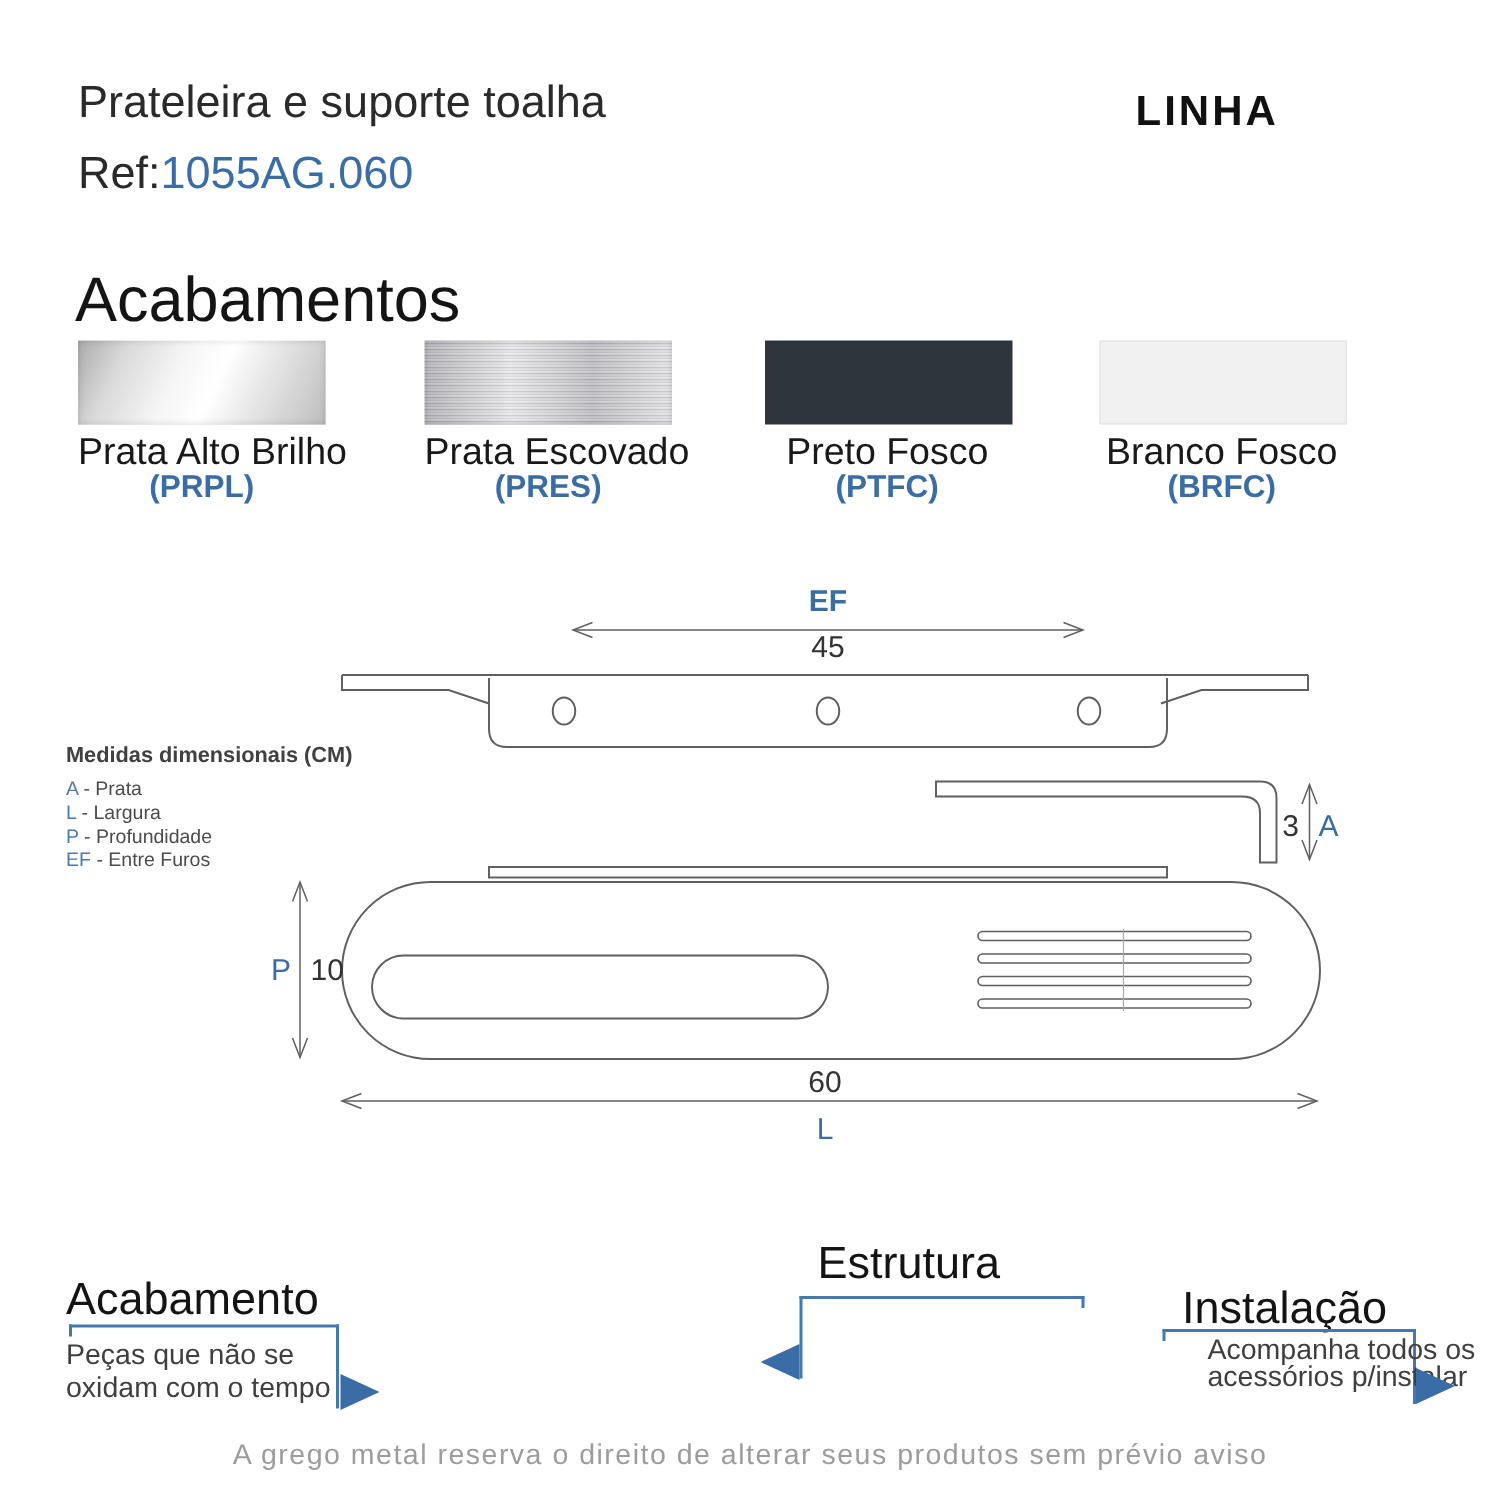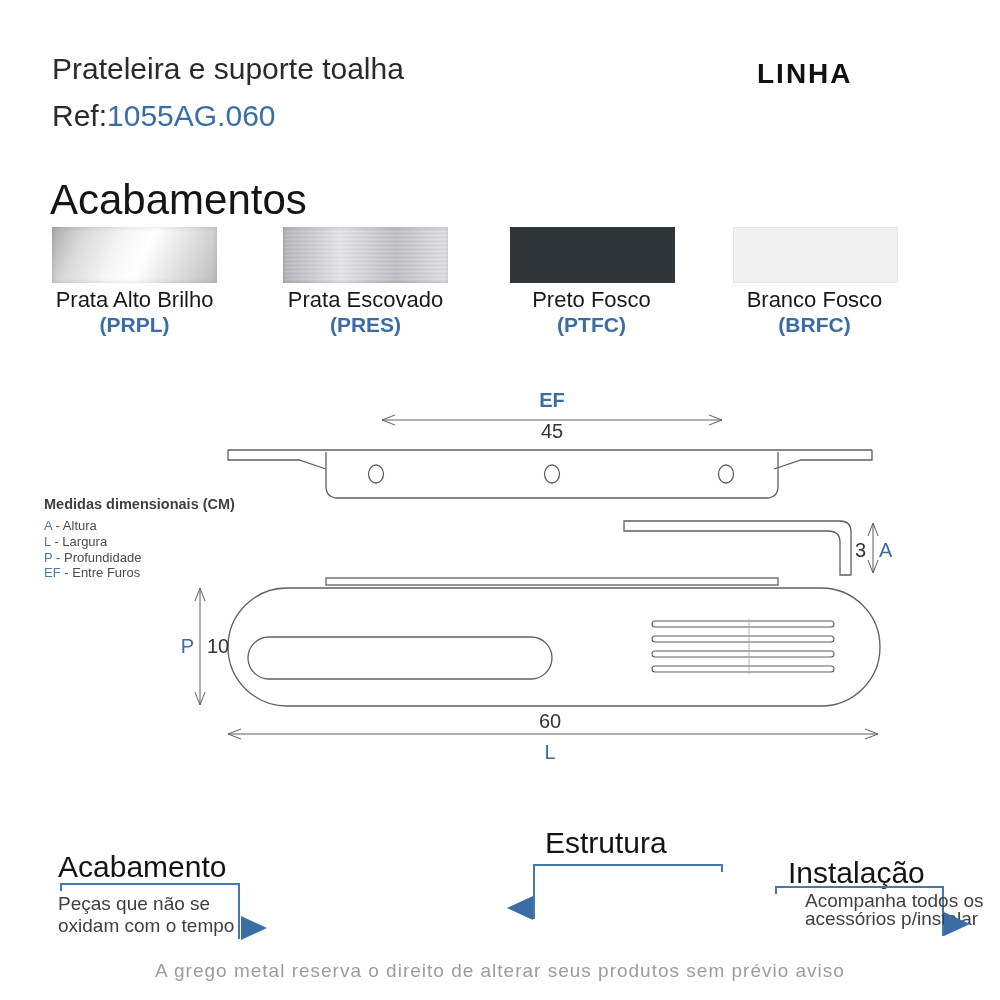--- a/index.html
+++ b/index.html
@@ -21,21 +21,21 @@
   .sw-polished{left:52px;
     background:linear-gradient(115deg,#ababab 0%,#d9d9d9 18%,#f6f6f6 40%,#ffffff 55%,#e0e0e0 76%,#bdbdbd 100%);
     box-shadow:inset 0 0 5px rgba(0,0,0,.15);}
   .sw-brushed{left:283px;
     background:
       linear-gradient(90deg,rgba(110,110,118,.28),rgba(255,255,255,.38) 35%,rgba(130,130,138,.22) 68%,rgba(255,255,255,.30)),
       repeating-linear-gradient(to bottom,#c7c7ca 0px,#ededef 1px,#b4b4b9 2px,#e1e1e3 3px,#c0c0c3 4px);
     box-shadow:inset 0 0 4px rgba(0,0,0,.18);}
   .sw-black{left:510px;background:#2f363b;}
   .sw-white{left:733px;background:#f1f1f1;border:1px solid #e6e6e6;width:163px;height:54px;}
-  .sw-name{top:287px;width:165px;text-align:center;font-size:22px;color:#191919;}
+  .sw-name{top:287px;width:165px;text-align:center;font-size:25px;color:#191919;}
   .sw-code{top:313px;width:165px;text-align:center;font-size:21px;font-weight:700;color:#3a6da6;}
   .sn-1,.sc-1{left:52px;} .sn-2,.sc-2{left:283px;} .sn-3,.sc-3{left:509px;} .sn-4,.sc-4{left:732px;}
 
   
   .legend{left:44px;top:496px;font-size:13px;color:#4b4b4b;}
   .legend-title{font-size:14.5px;font-weight:700;color:#404040;margin-bottom:6px;}
   .legend-row{line-height:15.8px;}
   .legend-key{color:#4a7ab2;}
 
   
@@ -46,21 +46,21 @@
 
   
   .feat{width:230px;height:105px;}
   .feat-title{position:absolute;font-size:30px;color:#141414;white-space:nowrap;}
   .feat-text{position:absolute;font-size:19px;line-height:22px;color:#3f3f3f;white-space:nowrap;}
   .bl{position:absolute;background:#4579ad;}
   .tri{position:absolute;width:0;height:0;}
   .tri-right{border-top:12px solid transparent;border-bottom:12px solid transparent;border-left:26px solid #3a6da6;}
   .tri-left{border-top:12px solid transparent;border-bottom:12px solid transparent;border-right:26px solid #3a6da6;}
 
-  .feat1{left:58px;top:850px;}
+  .feat1{left:44px;top:850px;}
   .feat1 .feat-title{left:0;top:0;}
   .feat1 .h{left:2px;top:33px;width:180px;height:2px;}
   .feat1 .tick{left:2px;top:33px;width:2px;height:8px;}
   .feat1 .v{left:180px;top:33px;width:2px;height:56px;}
   .feat1 .feat-text{left:0;top:43px;}
   .feat1 .tri{left:183px;top:66px;}
 
   .feat2{left:270px;top:828px;}
   .feat2 .feat-title{left:35px;top:0;}
   .feat2 .h{left:28px;top:39px;width:168px;height:2px;}
@@ -110,21 +110,21 @@
   <div class="abs sw-name sn-3 nowrap">Preto Fosco</div>
   <div class="abs sw-name sn-4 nowrap">Branco Fosco</div>
 
   <div class="abs sw-code sc-1 nowrap">(PRPL)</div>
   <div class="abs sw-code sc-2 nowrap">(PRES)</div>
   <div class="abs sw-code sc-3 nowrap">(PTFC)</div>
   <div class="abs sw-code sc-4 nowrap">(BRFC)</div>
 
   <div class="abs legend">
     <div class="legend-title nowrap">Medidas dimensionais (CM)</div>
-    <div class="legend-row nowrap"><span class="legend-key">A</span> <span>-</span> <span>Altura</span></div>
+    <div class="legend-row nowrap"><span class="legend-key">A</span> <span>-</span> <span>Prata</span></div>
     <div class="legend-row nowrap"><span class="legend-key">L</span> <span>-</span> <span>Largura</span></div>
     <div class="legend-row nowrap"><span class="legend-key">P</span> <span>-</span> <span>Profundidade</span></div>
     <div class="legend-row nowrap"><span class="legend-key">EF</span> <span>-</span> <span>Entre Furos</span></div>
   </div>
 
   <svg class="abs drawing" viewBox="0 0 1000 390" xmlns="http://www.w3.org/2000/svg">
 
     <g fill="none" stroke="#5f5f5f" stroke-width="1.3">
       <path d="M228,60 L872,60"></path>
       <path d="M228,60 L228,70 L299,70 L326,79"></path>

